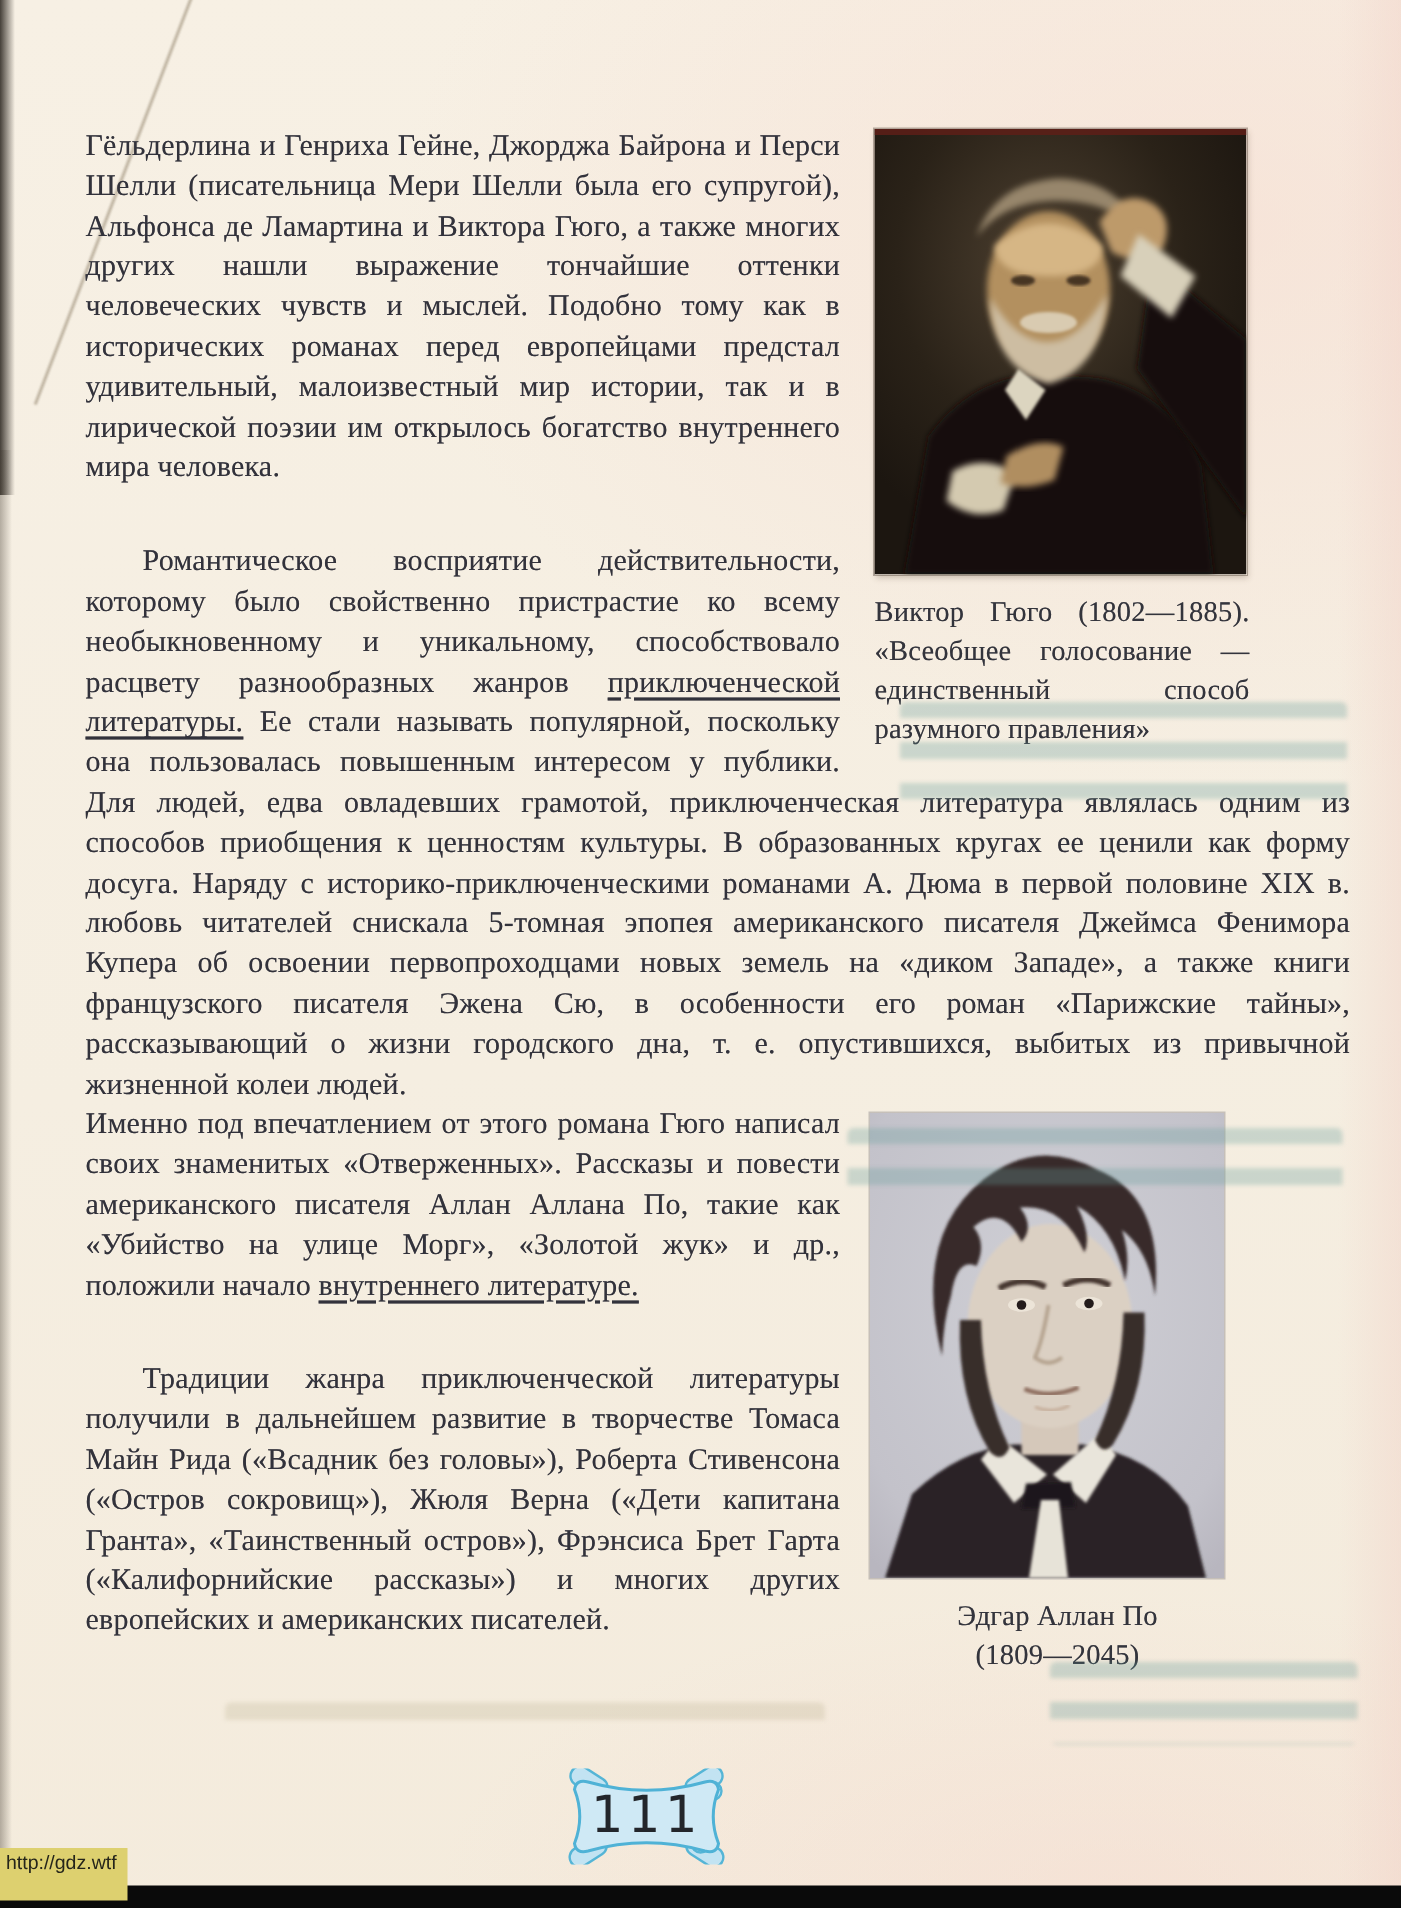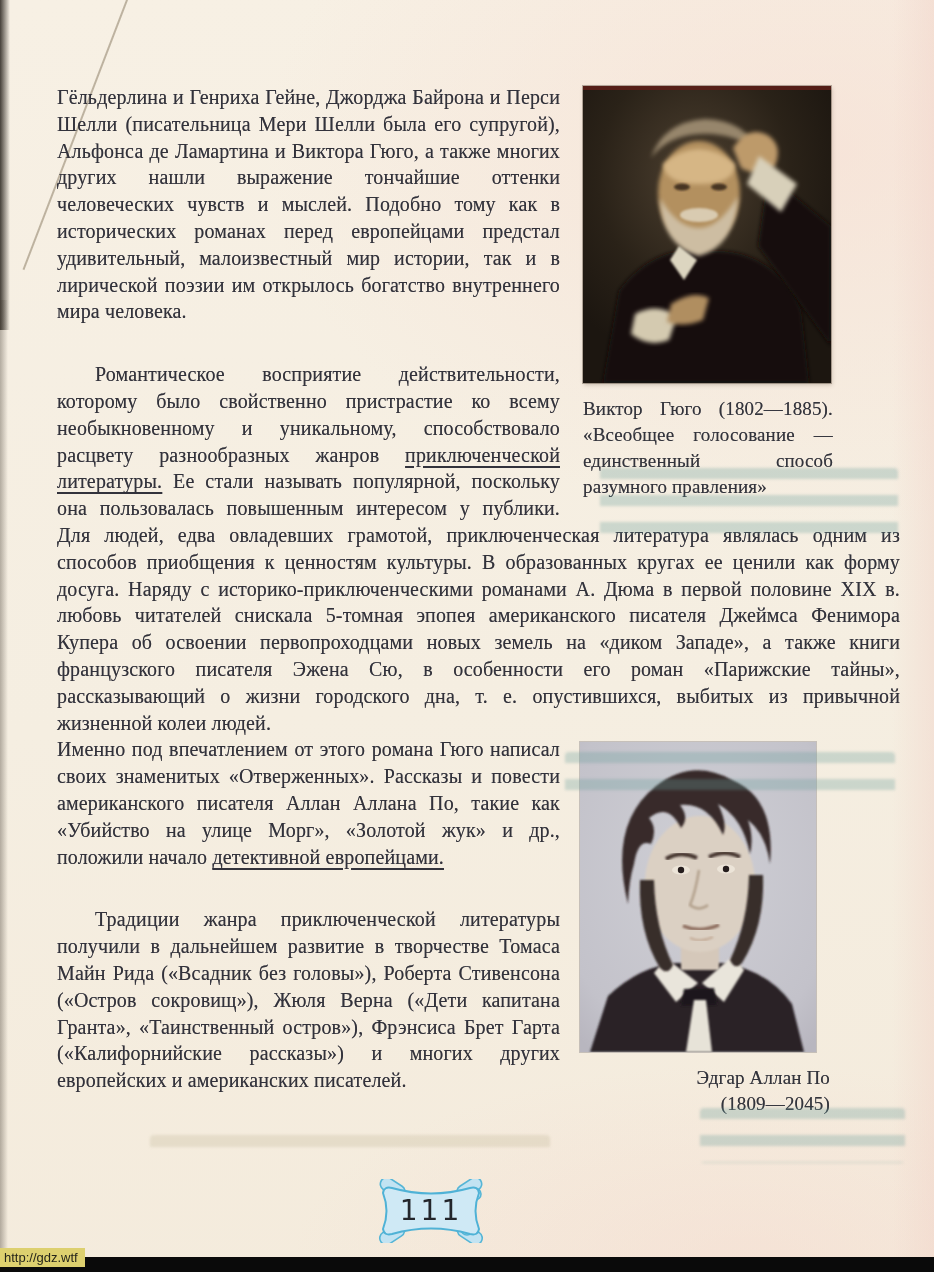--- a/index.html
+++ b/index.html
@@ -19,21 +19,21 @@
   .left-edge-top{position:absolute;left:0;top:0;width:10px;height:330px;
     background:linear-gradient(to right,rgba(38,33,27,.85),rgba(38,33,27,0));}
   .left-edge-bottom{position:absolute;left:0;top:300px;width:8px;height:960px;
     background:linear-gradient(to right,rgba(70,62,52,.38),rgba(70,62,52,0));}
   .crease{position:absolute;left:78px;top:-30px;width:2px;height:310px;
     background:rgba(142,128,104,.55);transform:rotate(21deg);filter:blur(.6px);}
   .right-tint{position:absolute;right:0;top:0;width:42px;height:1258px;
     background:linear-gradient(to left,rgba(241,211,201,.45),rgba(241,211,201,0));}
   .bottom-bar{position:absolute;left:0;bottom:0;width:934px;height:15px;background:#0a0a0a;}
   .watermark{
-    position:absolute;left:0;bottom:5px;height:19px;line-height:19px;
+    position:absolute;left:0;bottom:5px;height:35px;line-height:19px;
     background:#ddd06f;color:#25251a;font-family:"Liberation Sans",sans-serif;
     font-size:13px;padding:0 7px 0 4px;
   }
 
   
   .flow{
     position:absolute;left:57px;top:84px;width:843px;
     font-size:20px;line-height:26.8px;color:#32323b;text-align:justify;
     letter-spacing:.15px;
     text-shadow:0 0 .4px rgba(50,50,60,.55);
@@ -45,36 +45,36 @@
   
   .fig{float:right;width:340px;}
   .fig1{margin-bottom:16px;}
   .fig2{height:478px;}
   .photo{display:block;margin-left:23px;box-shadow:0 0 0 1px rgba(60,45,35,.35),1px 2px 4px rgba(80,60,40,.25);}
   .fig2 .photo{margin-left:20px;box-shadow:0 0 0 1px rgba(90,85,95,.3);}
   .cap{
     margin:13px 0 0 23px;width:250px;font-size:19px;line-height:26px;
     color:#33343c;text-align:justify;
   }
-  .cap-poe{margin-left:20px;text-align:right;}
+  .cap-poe{margin-left:20px;text-align:center;}
 
   
   .ghost{position:absolute;filter:blur(1.4px);border-radius:4px;
     background:repeating-linear-gradient(to bottom,
       rgba(104,158,155,.30) 0 11px, rgba(104,158,155,0) 11px 27px);}
   .ghost-d{opacity:.55;background:repeating-linear-gradient(to bottom,
       rgba(150,140,95,.30) 0 12px, rgba(150,140,95,0) 12px 27px);}
 
   
   .badge{position:absolute;left:377px;top:1179px;width:108px;height:64px;}
   .badge svg{position:absolute;inset:0;}
   .badge .num{
     position:absolute;inset:0;display:flex;align-items:center;justify-content:center;
     font-family:"DejaVu Sans","Liberation Sans",sans-serif;
-    font-size:28px;letter-spacing:3px;color:#23262b;padding-bottom:2px;
+    font-size:34px;letter-spacing:3px;color:#23262b;padding-bottom:2px;
   }
 </style>
 </head>
 <body>
 
 <div id="scan">
 
   <div class="left-edge-top"></div>
   <div class="left-edge-bottom"></div>
   <div class="crease"></div>
@@ -150,21 +150,21 @@
           <path d="M129,115 Q145,107 160,115" stroke="#45352f" stroke-width="4" fill="none" filter="url(#pb)"></path>
           <ellipse cx="101" cy="128" rx="9" ry="4.5" fill="#ece4d8"></ellipse>
           <ellipse cx="146" cy="127" rx="9" ry="4.5" fill="#ece4d8"></ellipse>
           <circle cx="101" cy="128" r="3.2" fill="#241c1c"></circle>
           <circle cx="146" cy="127" r="3.2" fill="#241c1c"></circle>
           <path d="M119,128 Q115,152 110,163 Q119,170 128,163" stroke="#b3a18d" stroke-width="2.5" fill="none" filter="url(#pb)"></path>
           <path d="M103,184 Q120,191 139,183" stroke="#8a695a" stroke-width="3" fill="none" filter="url(#pb)"></path>
           <path d="M110,196 Q121,201 133,195" stroke="#c3aa96" stroke-width="2" fill="none" filter="url(#pb)"></path>
         </svg>
         <figcaption class="cap cap-poe"><span>Эдгар Аллан По</span><br><span>(1809—2045)</span></figcaption>
-      </figure><span>Именно под впечатлением от этого романа Гюго написал своих знаменитых «Отверженных». Рассказы и повести американского писателя Аллан Аллана По, такие как «Убийство на улице Морг», «Золотой жук» и др., положили начало </span><span class="u">детективной европейцами.</span><p></p>
+      </figure><span>Именно под впечатлением от этого романа Гюго написал своих знаменитых «Отверженных». Рассказы и повести американского писателя Аллан Аллана По, такие как «Убийство на улице Морг», «Золотой жук» и др., положили начало </span><span class="u">внутреннего литературе.</span><p></p>
 
     <p class="ind"><span>Традиции жанра приключенческой литературы получили в дальнейшем развитие в творчестве Томаса Майн Рида («Всадник без головы»), Роберта Стивенсона («Остров сокровищ»), Жюля Верна («Дети капитана Гранта», «Таинственный остров»), Фрэнсиса Брет Гарта («Калифорнийские рассказы») и многих других европейских и американских писателей.</span></p>
   </div>
 
   <div class="ghost" style="left:600px;top:468px;width:298px;height:78px"></div>
   <div class="ghost" style="left:565px;top:752px;width:330px;height:48px"></div>
   <div class="ghost" style="left:700px;top:1108px;width:205px;height:55px"></div>
   <div class="ghost ghost-d" style="left:150px;top:1135px;width:400px;height:24px"></div>
 
   <div class="badge">

